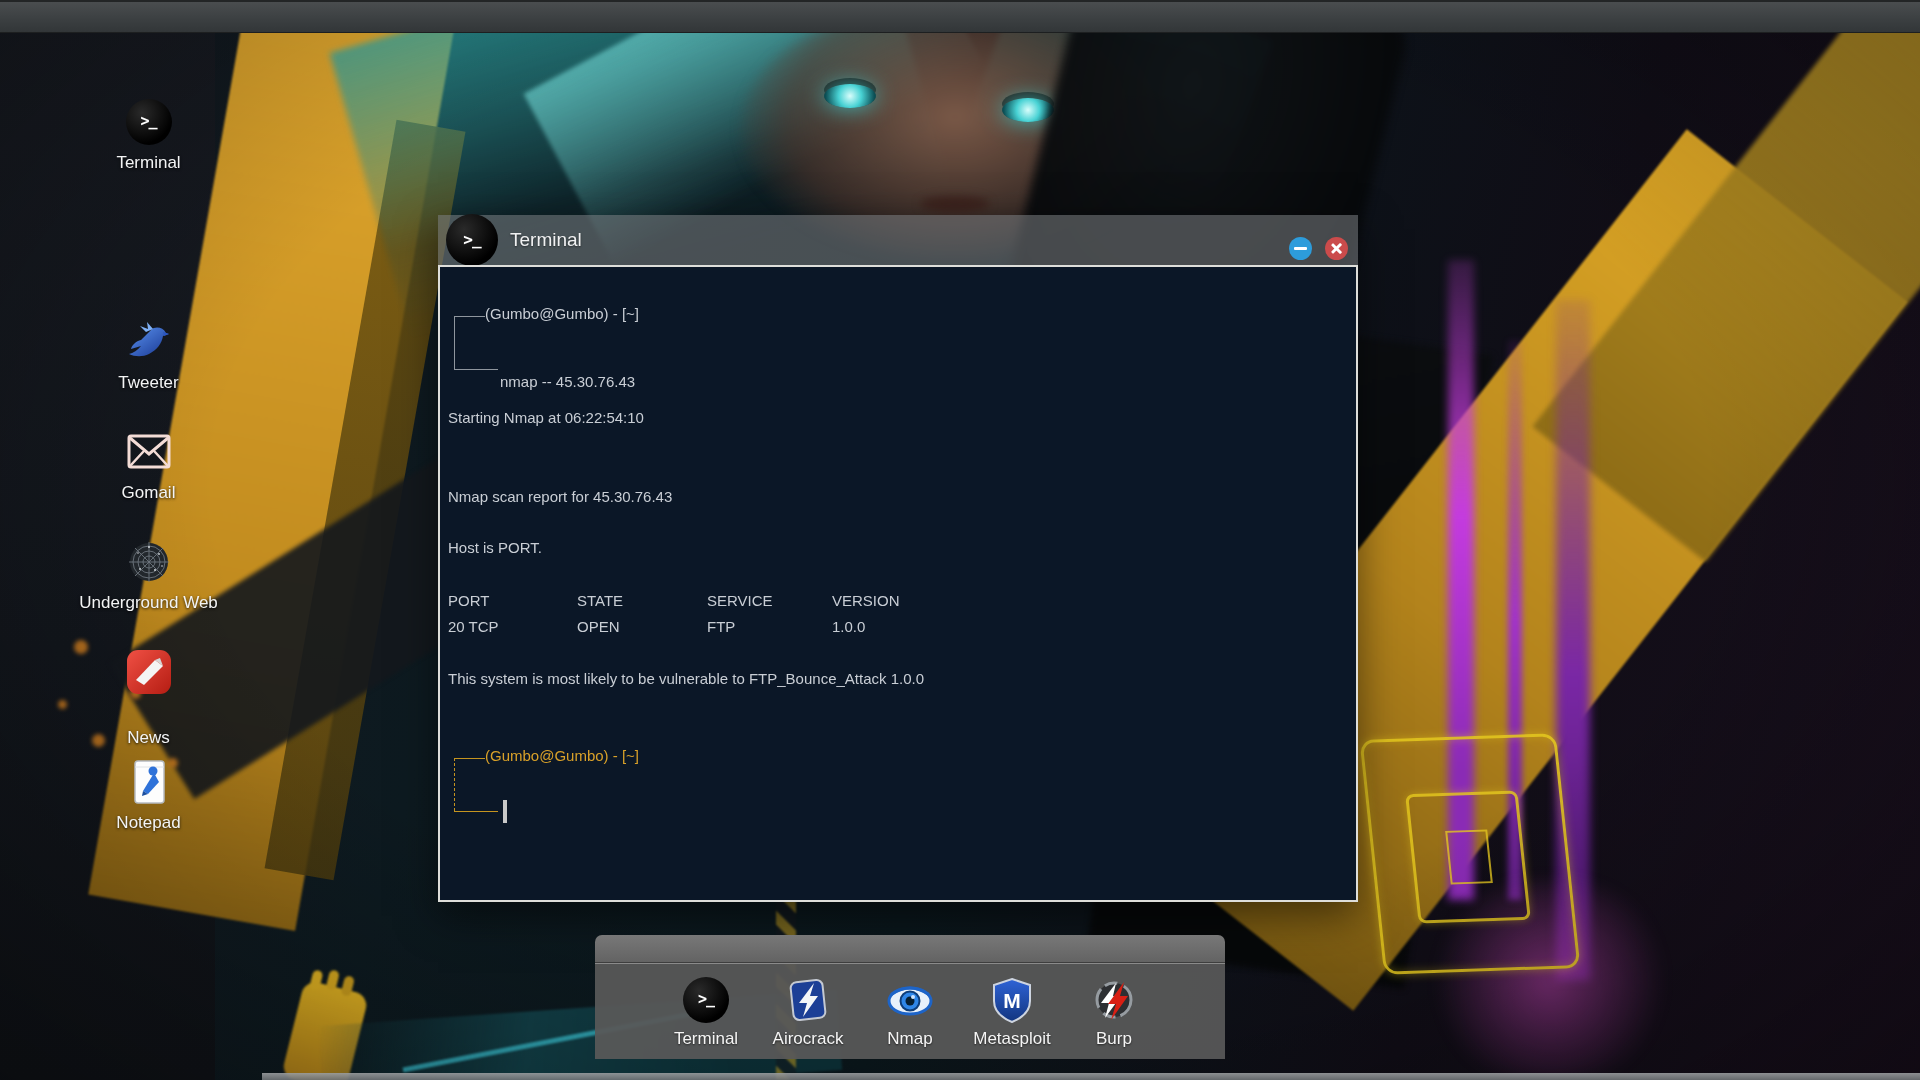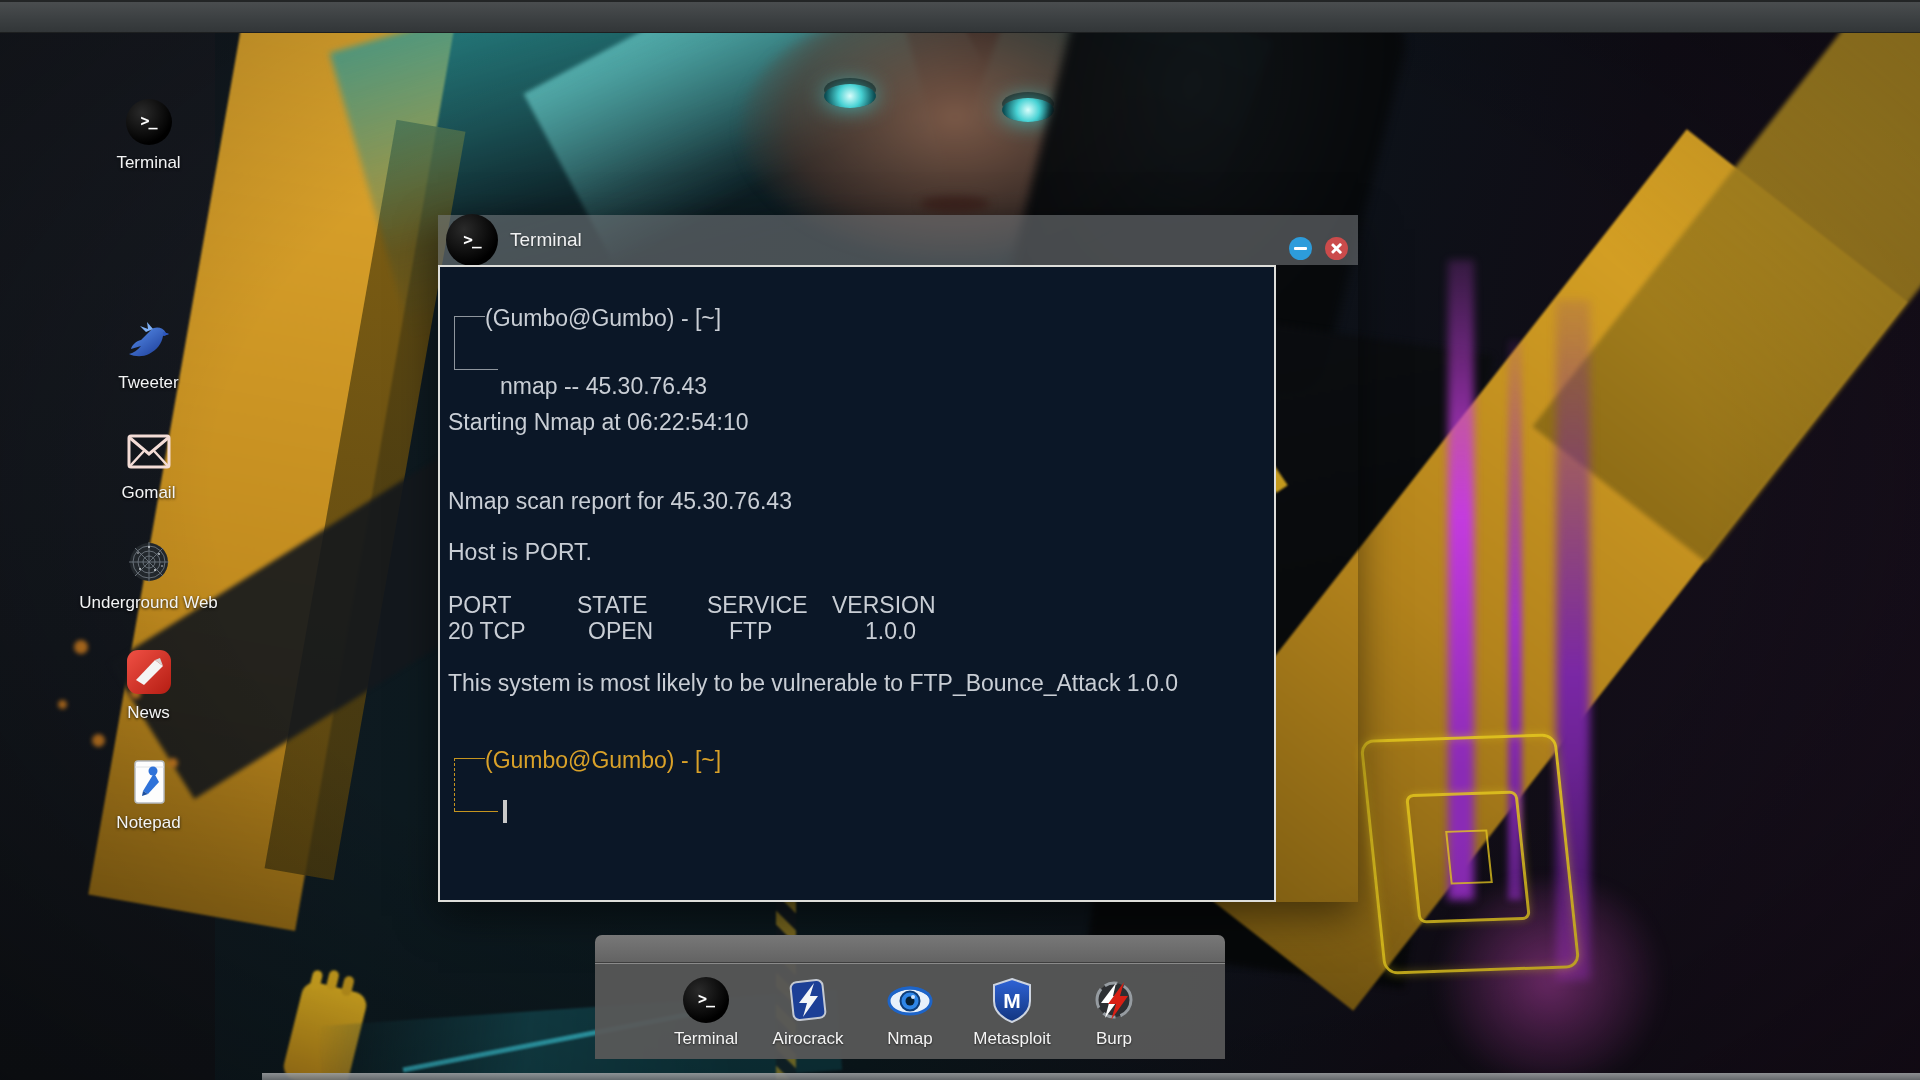--- a/index.html
+++ b/index.html
@@ -70,22 +70,22 @@
     background:rgba(118,121,124,.58); display:flex; align-items:center; }
   .ttitle .ticon { position:absolute; left:8px; top:-1px; width:52px; height:52px; font-size:16px; }
   .ttitle .tname { margin-left:72px; color:#f0f1f2; font-size:19px; text-shadow:0 1px 2px rgba(0,0,0,.5); }
   .wbtn { position:absolute; top:22px; width:23px; height:23px; border-radius:50%; cursor:pointer; }
   .wbtn.min { left:851px; background:#2d9cdb; }
   .wbtn.min::before { content:""; position:absolute; left:5px; top:10px; width:13px; height:3px; background:#fff; border-radius:1px; }
   .wbtn.close { left:887px; background:#cb4b4b; }
   .wbtn.close::before, .wbtn.close::after { content:""; position:absolute; left:10px; top:5px; width:3.4px; height:13px; background:#fff; border-radius:1px; }
   .wbtn.close::before { transform:rotate(45deg); }
   .wbtn.close::after { transform:rotate(-45deg); }
-  .tbody { position:absolute; left:0; top:50px; width:838px; height:637px;
-    background:#0b1727; border:2px solid #dededa; color:#c9ced5; font-size:23px; }
+  .tbody { position:absolute; left:0; top:50px; width:920px; height:637px;
+    background:#0b1727; border:2px solid #dededa; color:#c9ced5; font-size:15px; }
   .tline { position:absolute; left:8px; white-space:pre; }
   .trow { position:absolute; left:8px; display:flex; }
   .trow span { display:inline-block; }
   .trow .c0 { width:129px; } .trow .c1 { width:130px; } .trow .c2 { width:125px; }
 
   .prompt { position:absolute; left:0; width:900px; height:92px; }
   .prompt .t1 { position:absolute; left:45px; top:0; }
   .prompt .t2 { position:absolute; left:60px; top:68px; }
   .prompt .h1 { position:absolute; left:14px; top:11px; width:31px; height:0; border-top:1px solid; }
   .prompt .v  { position:absolute; left:14px; top:11px; height:53px; width:0; border-left:1px solid; }
@@ -200,21 +200,21 @@
             <circle cx="14" cy="30" r="0.9"></circle>
           <circle cx="29" cy="31" r="1"></circle>
             <circle cx="12" cy="14" r="0.8"></circle>
             <circle cx="36" cy="27" r="0.8"></circle>
         </g>
       </svg>
     </div>
     <div class="lbl">Underground Web</div>
   </div>
 
-  <div class="dicon" style="top:648px;">
+  <div class="dicon" style="top:648px;gap:25px;">
     <div class="art">
       <svg width="46" height="46" viewBox="0 0 46 46">
         <defs>
             <linearGradient id="ngr" x1="0" y1="0" x2="1" y2="1">
           <stop offset="0" stop-color="#f05044"></stop>
               <stop offset="1" stop-color="#b51d13"></stop>
             </linearGradient>
           </defs>
         <rect x="1" y="1" width="44" height="44" rx="11" fill="url(#ngr)"></rect>
         <polygon points="10,31 29,11 37,17 18,36" fill="#f4f4f4"></polygon>
@@ -260,21 +260,21 @@
       <div class="tline" style="top:142px;">Starting Nmap at 06:22:54:10</div>
       <div class="tline" style="top:221px;">Nmap scan report for 45.30.76.43</div>
       <div class="tline" style="top:272px;">Host is PORT.</div>
 
       <div class="trow" style="top:325px;justify-content:center;">
         <span class="c0">PORT</span>
         <span class="c1">STATE</span>
         <span class="c2">SERVICE</span>
         <span class="c3">VERSION</span>
       </div>
-      <div class="trow" style="top:351px;gap:11px;">
+      <div class="trow" style="top:351px;">
         <span class="c0">20 TCP</span>
         <span class="c1">OPEN</span>
         <span class="c2">FTP</span>
         <span class="c3">1.0.0</span>
       </div>
 
       <div class="tline" style="top:403px;">This system is most likely to be vulnerable to FTP_Bounce_Attack 1.0.0</div>
 
       <div class="prompt gold" style="top:480px;">
         <div class="h1"></div>

